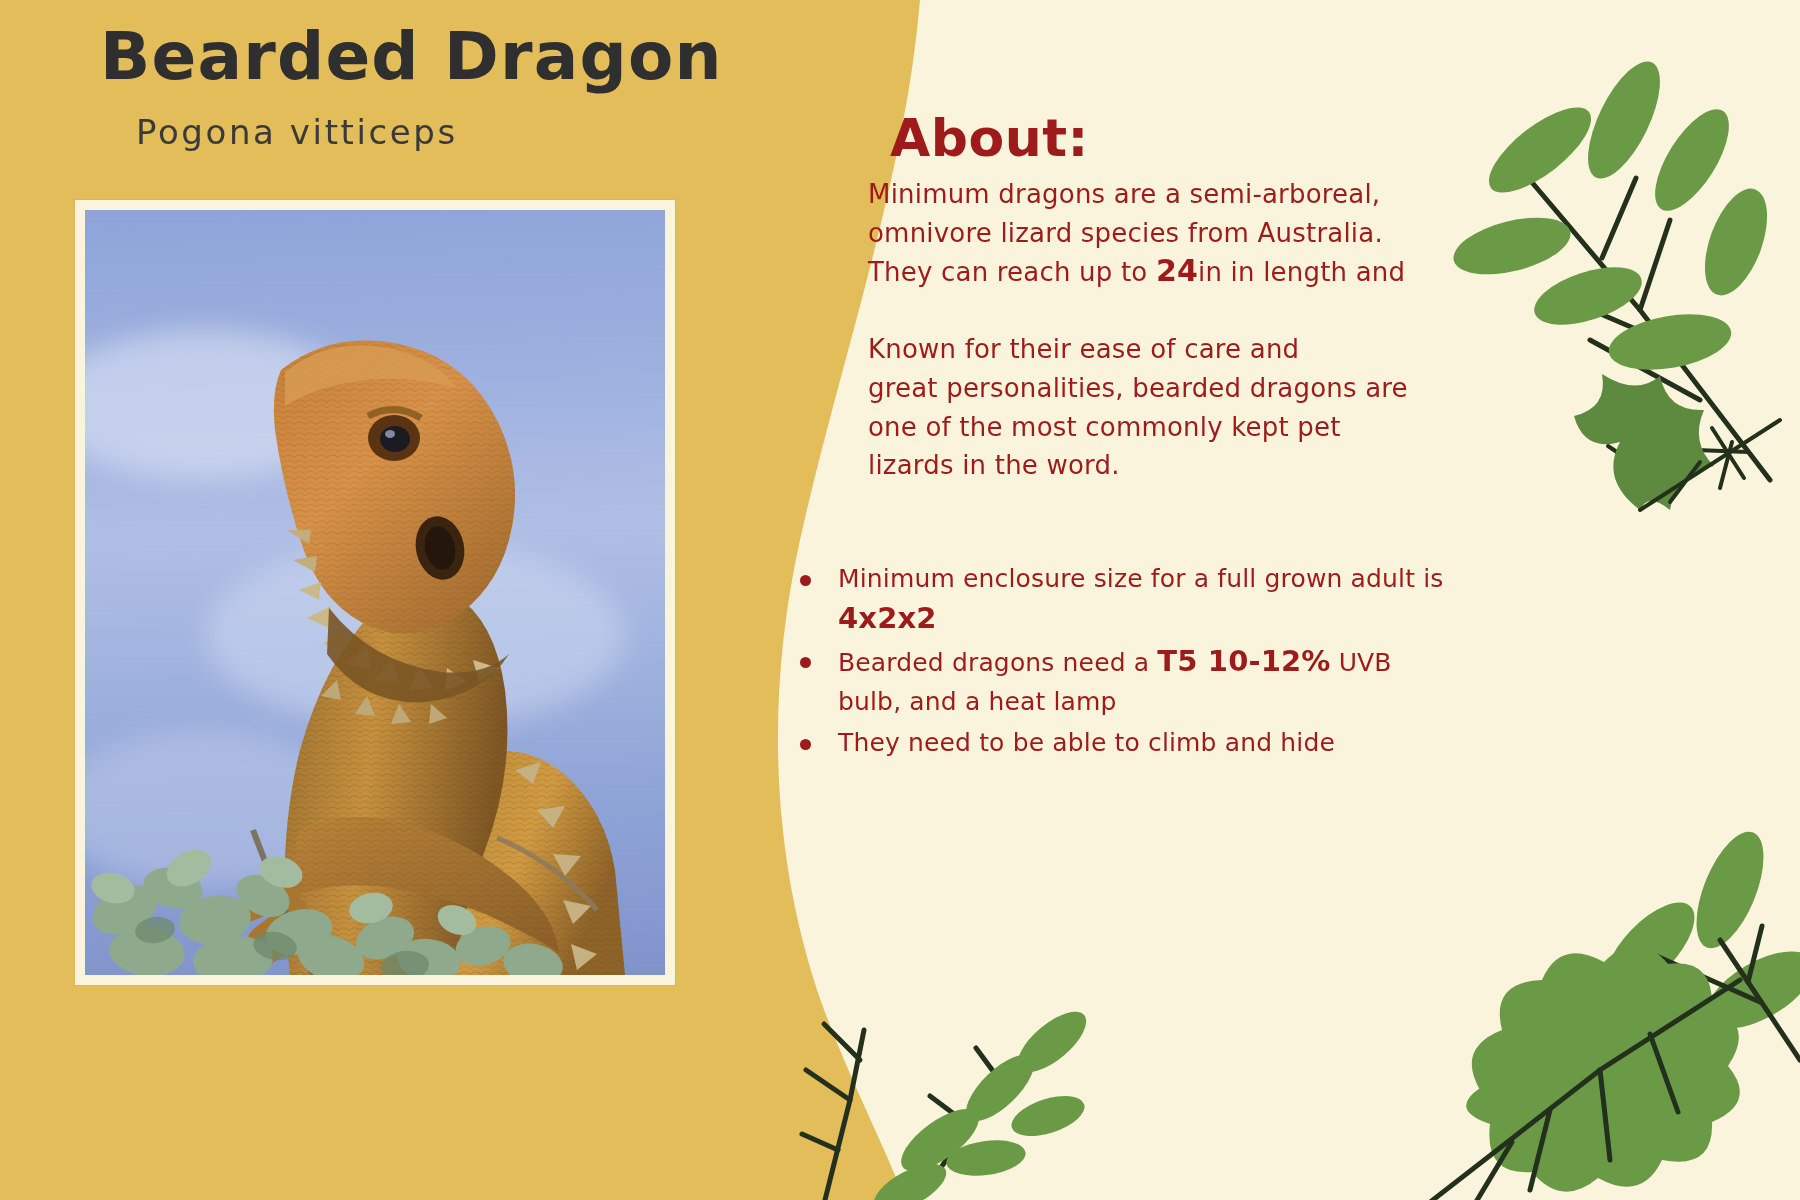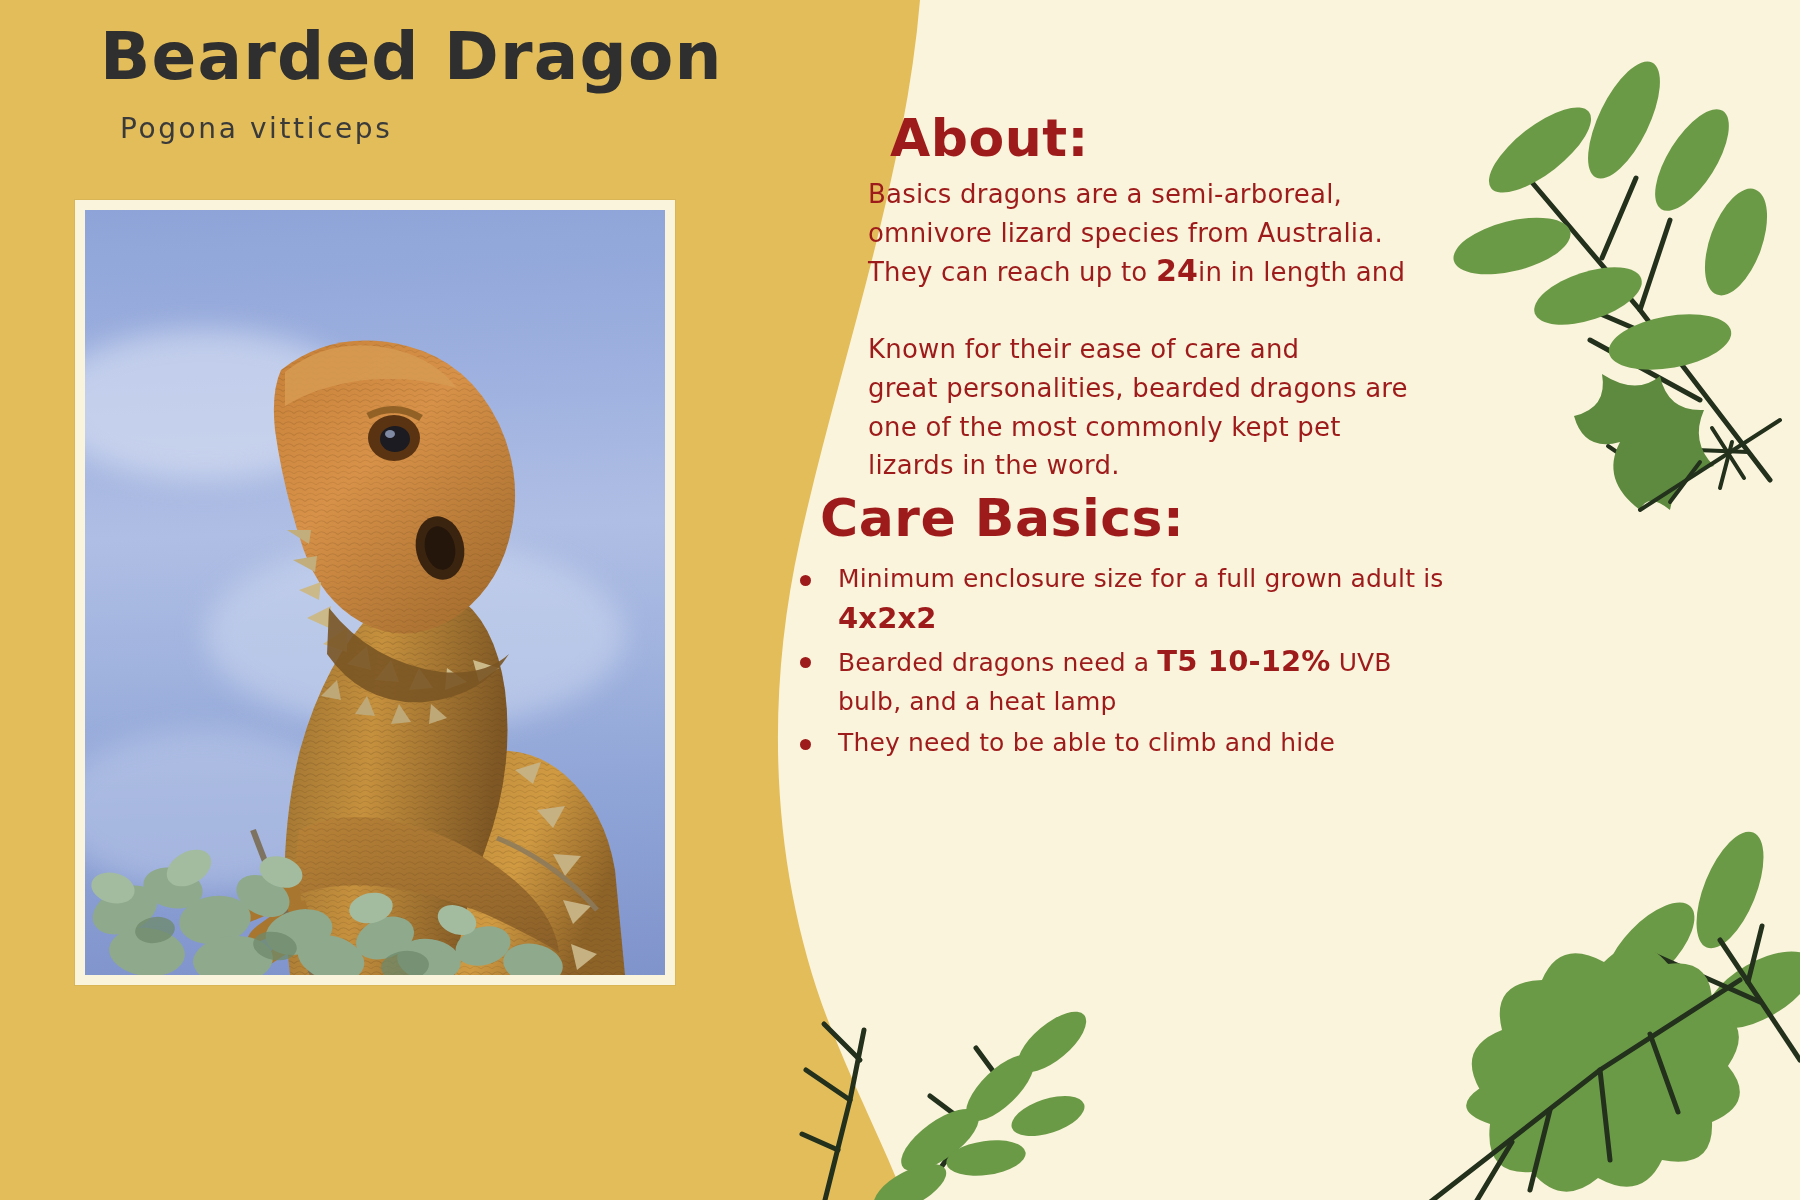--- a/index.html
+++ b/index.html
@@ -20,23 +20,23 @@
   
   .left-col { position:absolute; left:0; top:0; width:880px; height:940px; }
 
   .title {
     position:absolute; left:100px; top:18px;
     font-family:"DejaVu Sans", sans-serif;
     font-size:66px; font-weight:700; letter-spacing:1.2px;
     color:#2F2F2F; white-space:nowrap;
   }
   .subtitle {
-    position:absolute; left:120px; top:112px;
+    position:absolute; left:136px; top:112px;
     font-family:"DejaVu Sans", sans-serif;
-    font-size:28px; font-weight:400; letter-spacing:2.6px;
+    font-size:34px; font-weight:400; letter-spacing:2.6px;
     color:#3A3A3A; white-space:nowrap;
   }
 
   
   .photo-frame {
     position:absolute; left:75px; top:200px;
     width:600px; height:785px;
     background:#FBF4DC;
     padding:10px;
     box-shadow:0 0 0 1px rgba(0,0,0,.04);
@@ -339,31 +339,30 @@
       <ellipse cx="196" cy="238" rx="40" ry="17" transform="rotate(-8 196 238)"></ellipse>
       <ellipse cx="258" cy="196" rx="38" ry="17" transform="rotate(-18 258 196)"></ellipse>
     </g>
   </svg>
 
   <div style="position:absolute; left:860px; top:0; width:940px; height:855px; pointer-events:none;">
 
     <div class="head-about">About:</div>
 
     <div class="about-body">
-      <span>Basics dragons are a semi-arboreal,</span><br>
+      <span>Minimum dragons are a semi-arboreal,</span><br>
       <span>omnivore lizard species from Australia.</span><br>
       <span>They can reach up to </span><span class="big">24</span><span>in in length and</span><br>
       <br>
       <span>Known for their ease of care and</span><br>
       <span>great personalities, bearded dragons are</span><br>
       <span>one of the most commonly kept pet</span><br>
       <span>lizards in the word.</span>
     </div>
 
-    <div class="head-care">Care Basics:</div>
 
     <ul class="care-list">
       <li>
         <span class="bullet"></span>
         <span>Minimum enclosure size for a full grown adult is </span><span class="big">4x2x2</span><span></span>
       </li>
       <li>
         <span class="bullet"></span>
         <span>Bearded dragons need a </span><span class="big">T5 10-12%</span><span> UVB bulb, and a heat lamp</span>
       </li>

